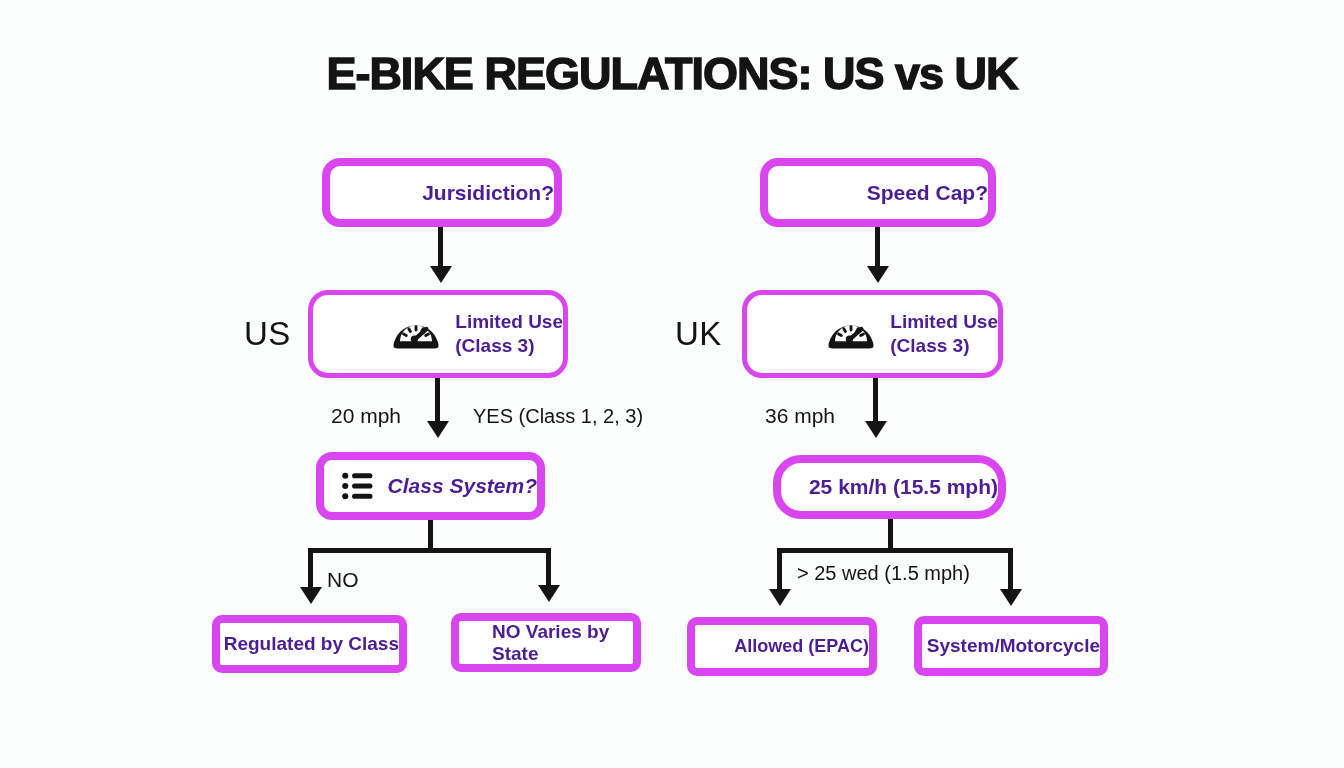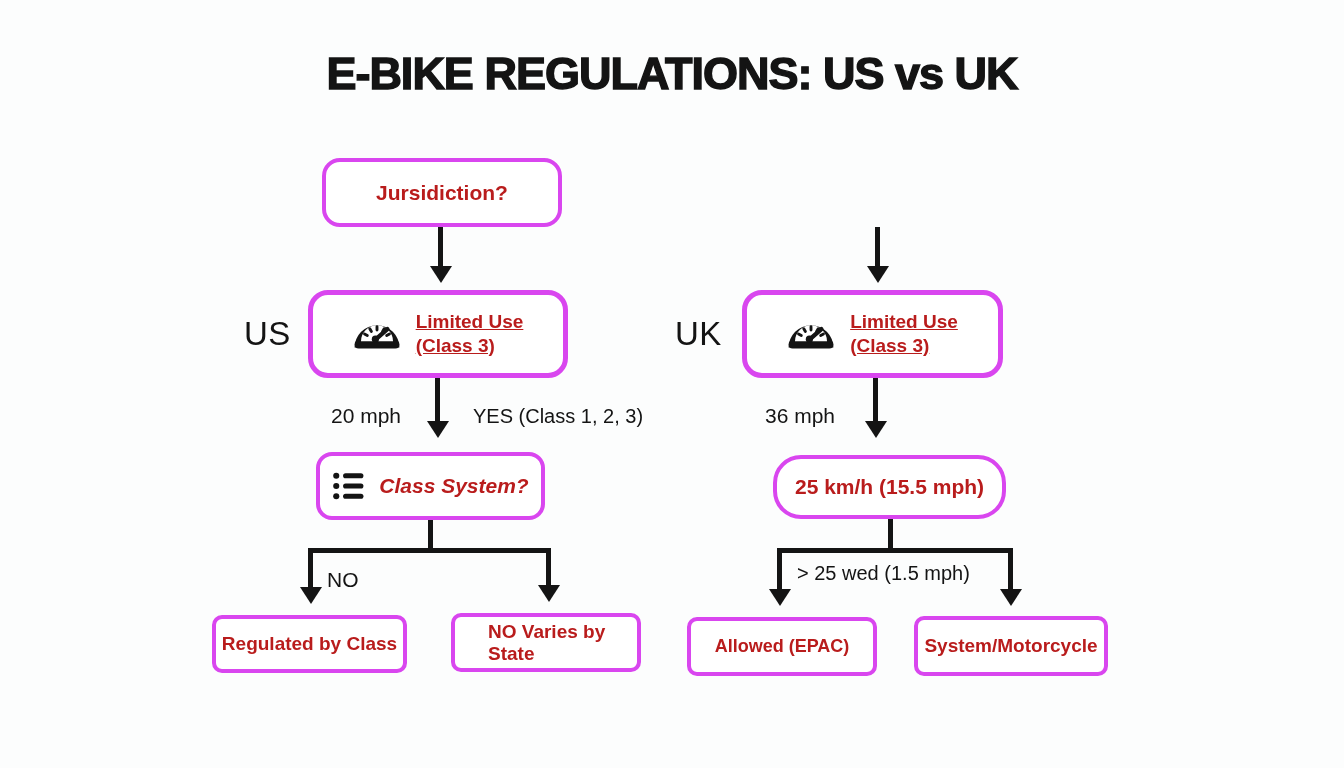--- a/index.html
+++ b/index.html
@@ -7,28 +7,28 @@
     position:relative; width:1344px; height:768px; margin:0 auto;
     background:#fcfdfd; overflow:hidden;
     font-family:"Liberation Sans", sans-serif; color:#141414;
   }
   .title {
     position:absolute; left:0; top:48px; width:100%;
     text-align:center; font-size:45px; font-weight:bold;
     letter-spacing:-1px; -webkit-text-stroke:1.4px #141414;
   }
   .box {
-    position:absolute; background:#ffffff; border:4px solid #d946ef;
-    box-sizing:border-box; display:flex; align-items:center; justify-content:center;
-    font-weight:bold; color:#b91c1c;
+    position:absolute; background:#ffffff; border:8px solid #d946ef;
+    box-sizing:border-box; display:flex; align-items:center; justify-content:flex-end;
+    font-weight:bold; color:#4c1d95;
   }
   .box.thick { border-width:5px; }
   .txt  { font-size:20px; }
   .txt.lg { font-size:21px; }
-  .two-line { line-height:1.25; font-size:19px; text-align:left;text-decoration:underline; }
+  .two-line { line-height:1.25; font-size:19px; text-align:left; }
   .icon-wrap { display:flex; align-items:center; margin-right:15px; }
   .vline, .hline { position:absolute; background:#141414; }
   .arrowhead {
     position:absolute; width:0; height:0;
     border-left:11px solid transparent; border-right:11px solid transparent;
     border-top:17px solid #141414;
   }
   .flabel { position:absolute; font-weight:normal; color:#141414; white-space:nowrap; }
   .side-label { font-size:33px; letter-spacing:0.5px; }
 </style>
@@ -102,20 +102,23 @@
 
   <div class="box" style="left:212px; top:615px; width:195px; height:58px; border-radius:10px;">
     <span class="txt" style="font-size:19px;">Regulated by Class</span>
   </div>
   <div class="box" style="left:451px; top:613px; width:190px; height:59px; border-radius:10px;">
     <span class="txt" style="font-size:19px;padding-left:33px;">NO Varies by State</span>
   </div>
 
   <div class="flabel side-label" style="left:675px; top:315px;">UK</div>
 
+  <div class="box" style="left:760px; top:158px; width:236px; height:69px; border-radius:18px;">
+    <span class="txt lg">Speed Cap?</span>
+  </div>
 
   <div class="vline" style="left:875px; top:227px; width:5px; height:40px;"></div>
   <div class="arrowhead" style="left:867px; top:266px;"></div>
 
   <div class="box thick" style="left:742px; top:290px; width:261px; height:88px; border-radius:20px;">
     <span class="icon-wrap">
       <svg width="48" height="38" viewBox="0 0 60 46">
         <path d="M2 40 A28 28 0 0 1 58 40 Z" fill="#141414"></path>
         <rect x="2" y="31" width="56" height="10" rx="5" fill="#141414"></rect>
         <path d="M10 32 A20 20 0 0 1 50 32 Z" fill="#ffffff"></path>

